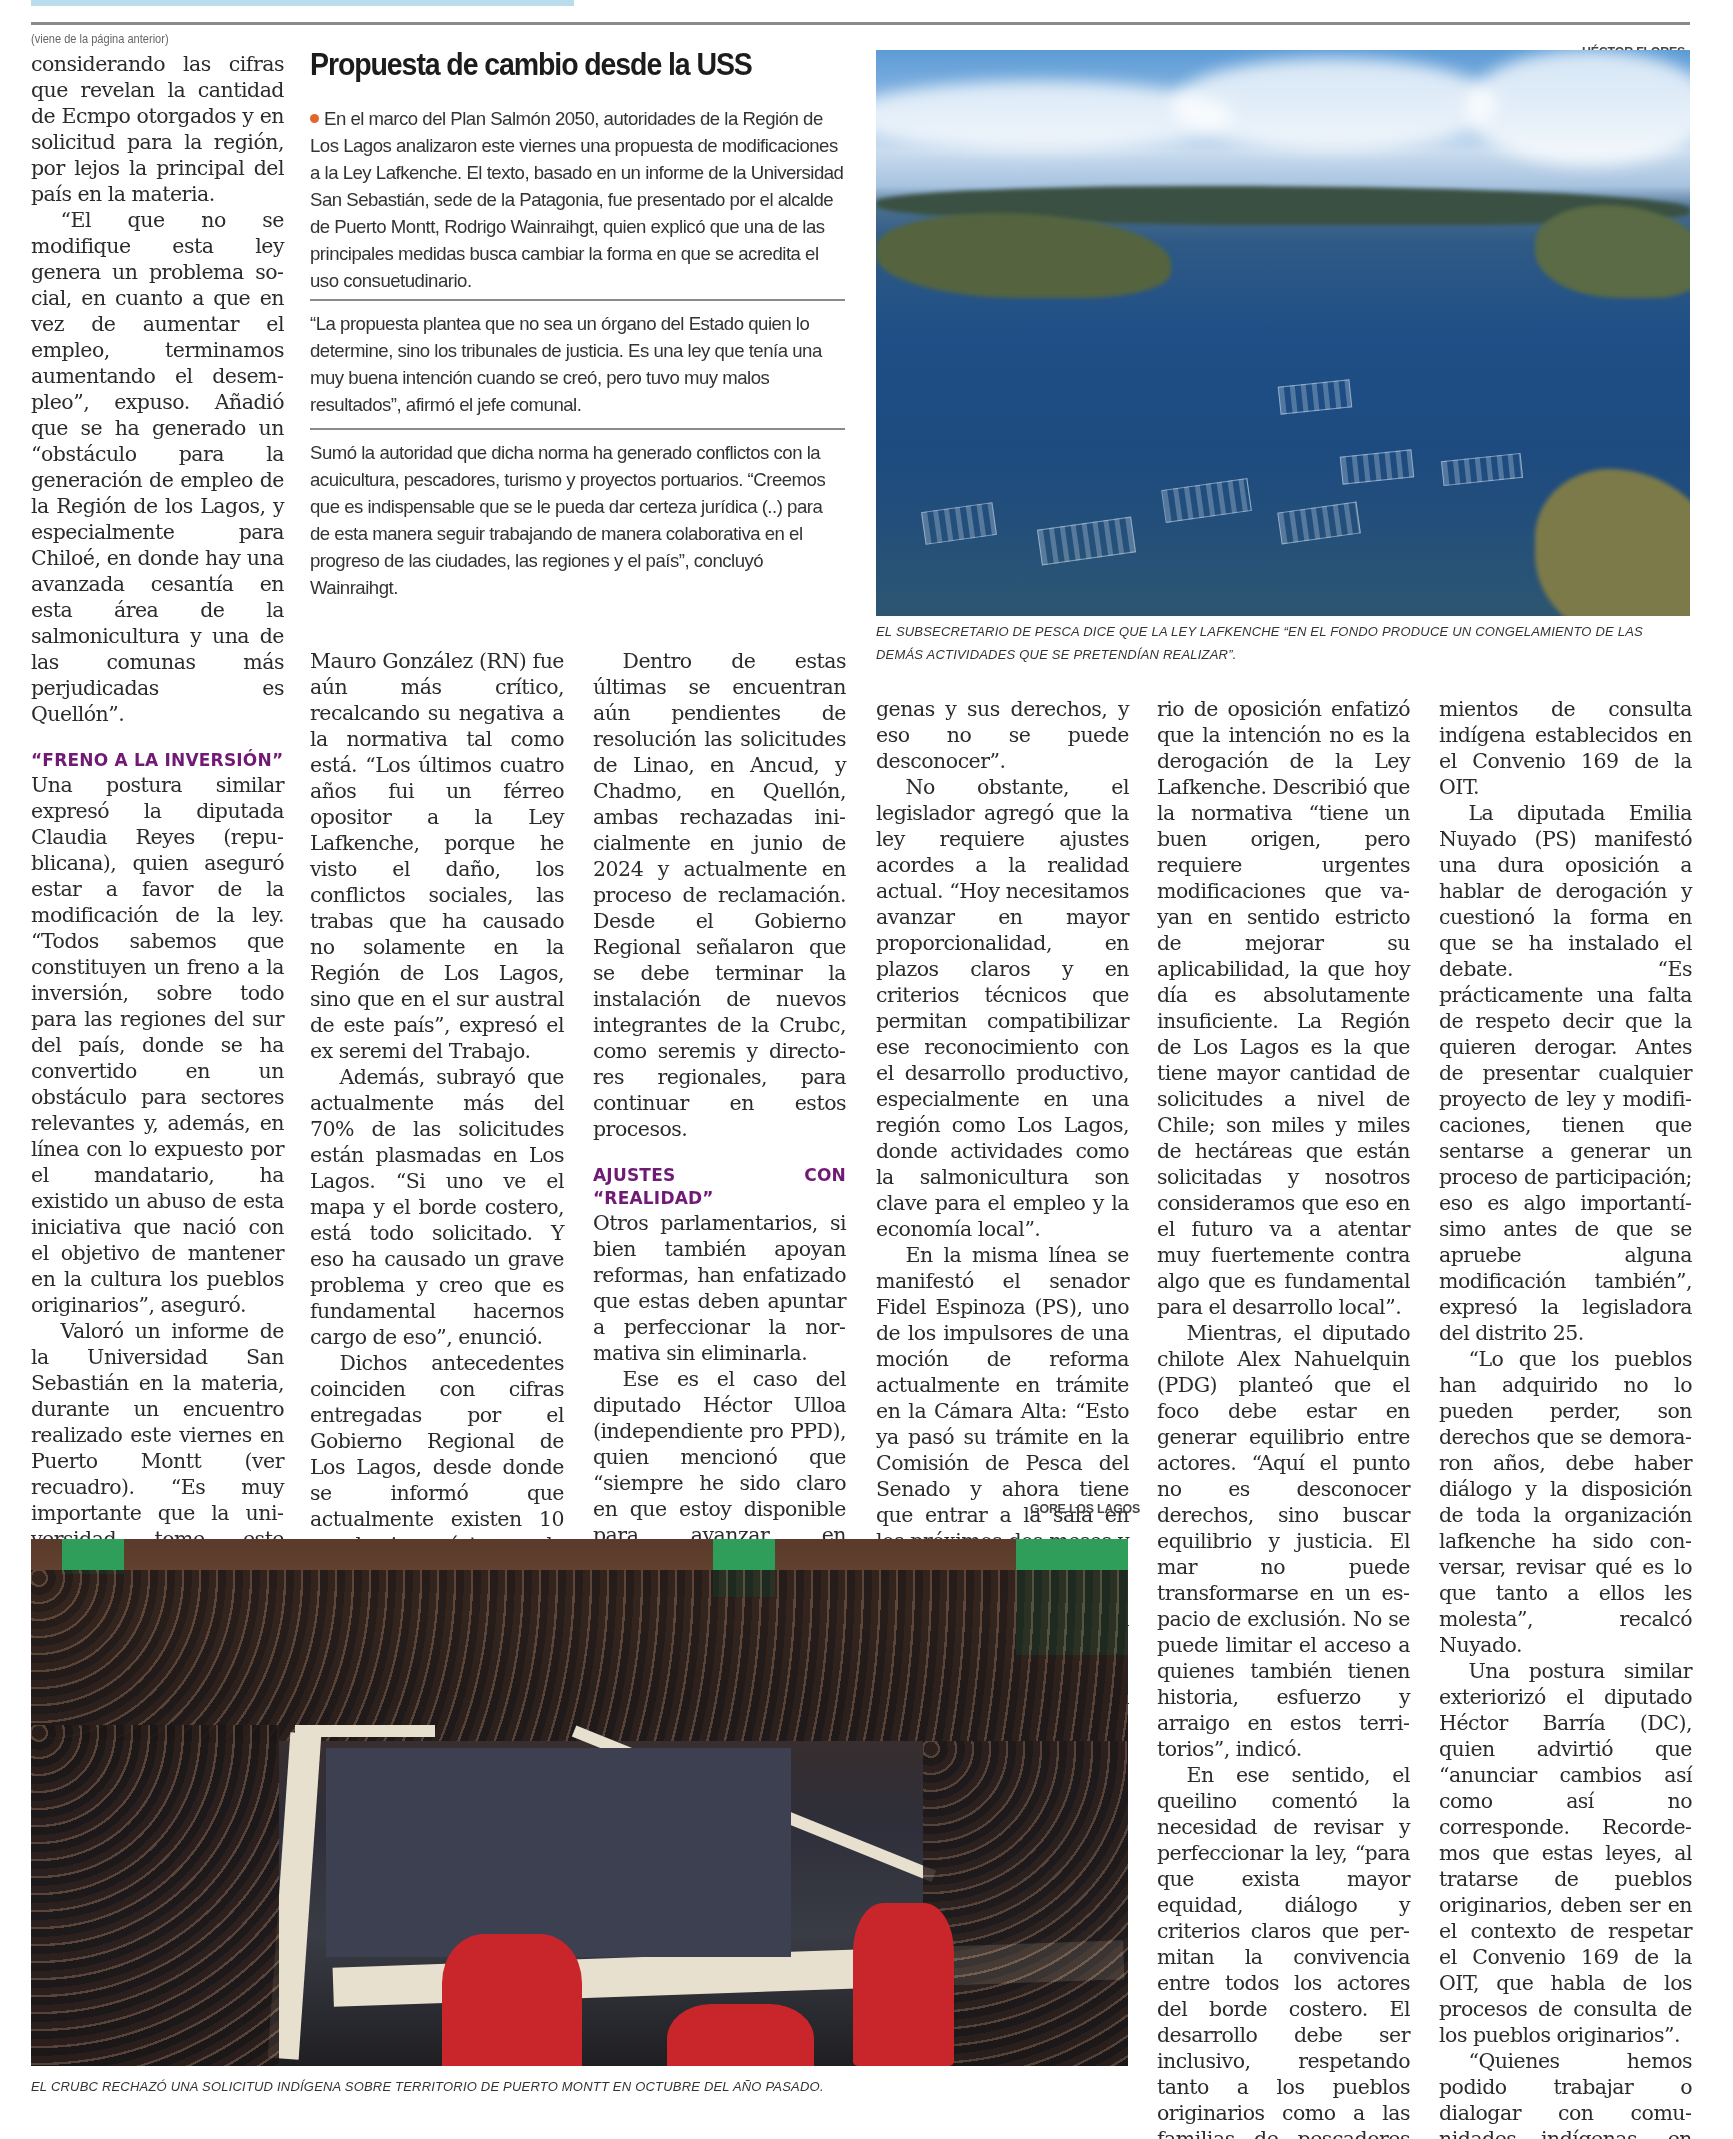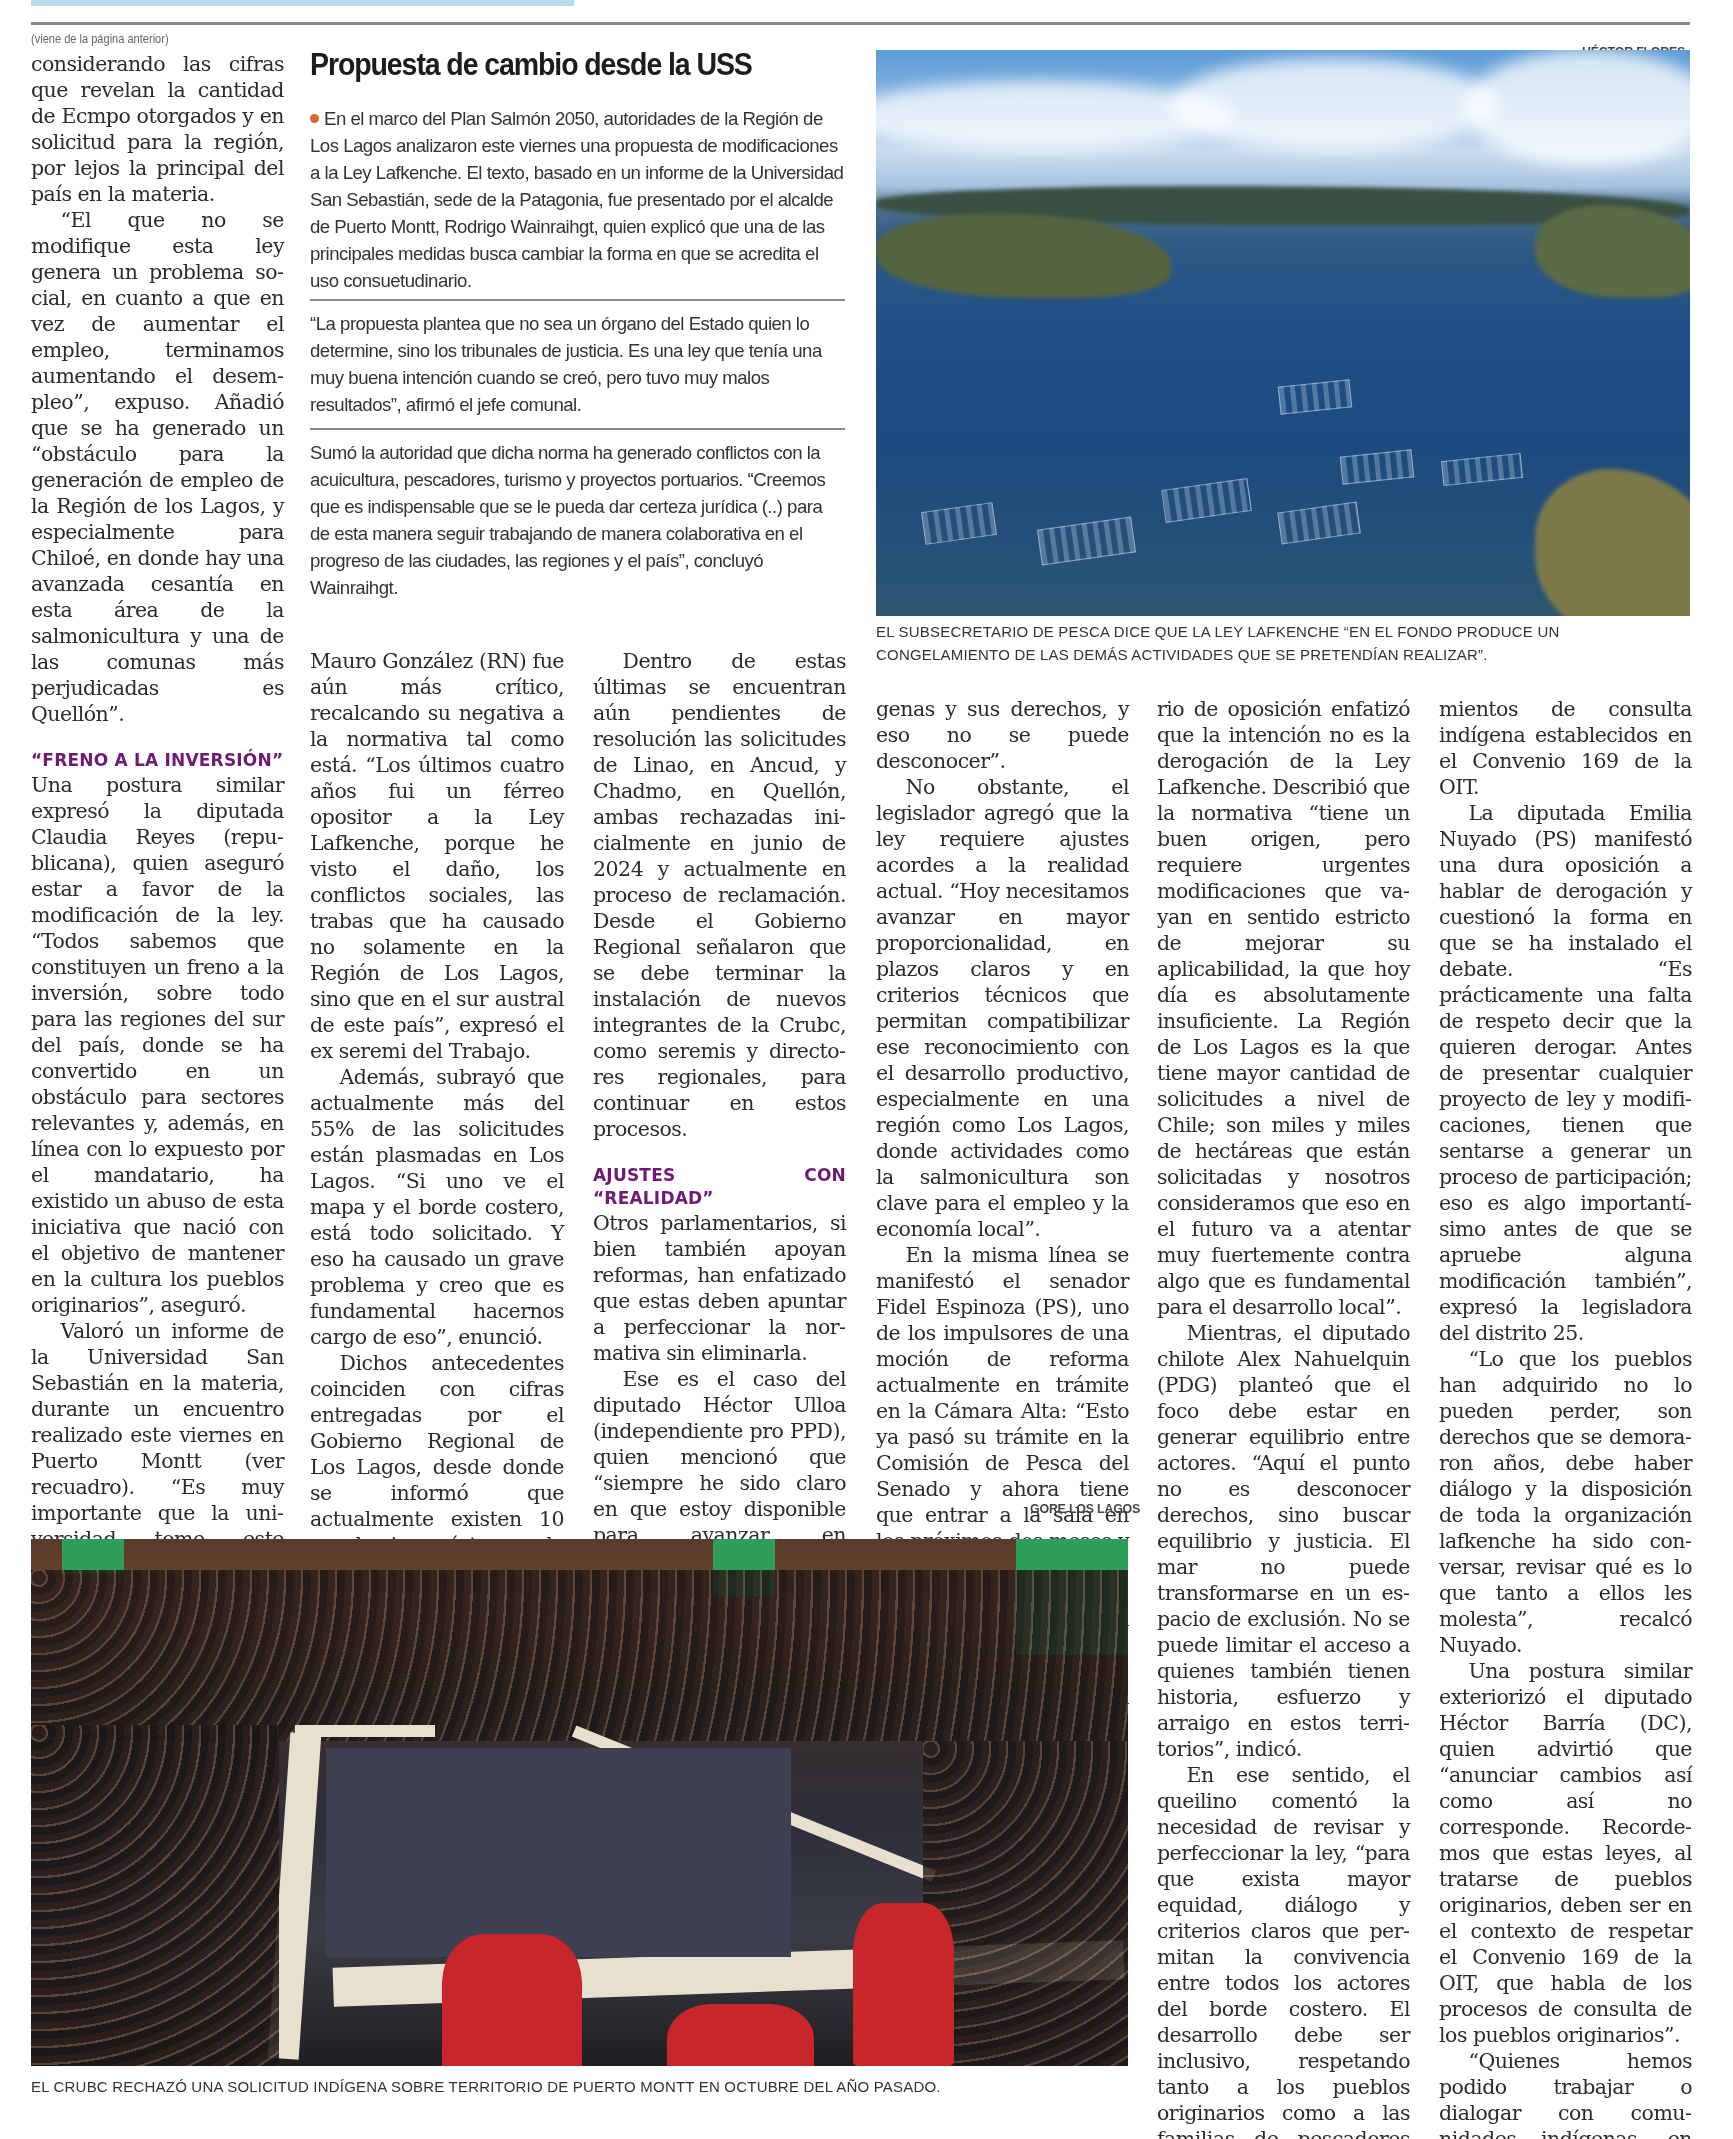--- a/index.html
+++ b/index.html
@@ -11,21 +11,21 @@
   .col{position:absolute;font-size:20.5px;line-height:26px;text-align:justify;hyphens:manual;color:#2b2b2b;letter-spacing:-0.5px;}
   .col p{margin:0;}
   .col p.ind{text-indent:29.5px;}
   .subhead{font-family:"DejaVu Sans","Liberation Sans",sans-serif;font-weight:bold;color:#701a75;font-size:17px;letter-spacing:0.2px;margin:22px 0 0 0 !important;line-height:23px;}
   .box-title{left:310px;top:47px;font-family:"Liberation Sans",sans-serif;font-weight:bold;font-size:31px;color:#1c1c1c;letter-spacing:-1.2px;transform:scaleX(.92);transform-origin:left;}
   .box-text{position:absolute;left:310px;width:535px;font-family:"Liberation Sans",sans-serif;font-size:18.6px;line-height:27px;color:#333;letter-spacing:-0.5px;}
   .box-text p{margin:0;}
   .bullet{display:inline-block;width:9.3px;height:9.3px;border-radius:50%;background:#e0662b;margin-right:4.7px;vertical-align:1.6px;}
   .box-rule{left:310px;width:535px;height:2.3px;background:#8a8a8a;}
   .credit{font-family:"Liberation Sans",sans-serif;font-size:12.4px;color:#444;font-weight:bold;letter-spacing:-0.2px;margin-top:12px;}
-  .caption{font-family:"Liberation Sans",sans-serif;font-size:15px;color:#333;letter-spacing:0.2px;line-height:23px;text-transform:uppercase;}
+  .caption{font-family:"Liberation Sans",sans-serif;font-size:13px;color:#333;letter-spacing:0.2px;line-height:23px;text-transform:uppercase;font-style:italic;}
   .photo-aerial{left:876px;top:50px;width:814px;height:566px;overflow:hidden;
     background:linear-gradient(180deg,#5d9bd6 0%,#8ab8e3 10%,#c9dcef 18%,#a8c3df 24%,#4a6f8e 28%,#2f5a86 34%,#1f4f86 50%,#1d4b80 70%,#244f7a 85%,#2d5670 100%);}
   .aerial-cloud{position:absolute;border-radius:50%;background:rgba(255,255,255,.75);filter:blur(7.8px);}
   .aerial-land{position:absolute;background:#4c5e3c;border-radius:40% 60% 30% 50%;filter:blur(2.3px);}
   .aerial-farm{position:absolute;border:1.6px solid rgba(190,210,230,.6);background:repeating-linear-gradient(90deg,rgba(180,200,220,.35) 0 4.7px,transparent 4.7px 11px);}
   .photo-meeting{left:31px;top:1539px;width:1097px;height:527px;overflow:hidden;
     background:linear-gradient(180deg,#5a3a2a 0%,#6b4a36 14%,#3b2e2a 30%,#2e2f3a 55%,#3a3c45 75%,#1f1f22 100%);}
   .table-band{position:absolute;background:#e8e0cf;}
   .crowd{position:absolute;background:repeating-radial-gradient(circle at 7.8px 7.8px,#2a1e1a 0 7px,#5c463a 7px 9.3px,#1b1616 9.3px 17px);opacity:.85;}
   .red-jacket{position:absolute;background:#c8262a;border-radius:30% 30% 4.7px 4.7px;}
@@ -74,21 +74,21 @@
   <div class="aerial-farm" style="left:287px;top:434px;width:85px;height:31px;transform:rotate(-8deg);"></div>
   <div class="aerial-farm" style="left:403px;top:457px;width:78px;height:29.5px;transform:rotate(-8deg);"></div>
   <div class="aerial-farm" style="left:403px;top:333px;width:70px;height:26px;transform:rotate(-6deg);"></div>
   <div class="aerial-farm" style="left:465px;top:403px;width:70px;height:26px;transform:rotate(-6deg);"></div>
   <div class="aerial-farm" style="left:566px;top:407px;width:78px;height:23px;transform:rotate(-6deg);"></div>
 </div>
 <div class="abs caption" style="left:876px;top:620px;width:814px;">EL SUBSECRETARIO DE PESCA DICE QUE LA LEY LAFKENCHE “EN EL FONDO PRODUCE UN CONGELAMIENTO DE LAS DEMÁS ACTIVIDADES QUE SE PRETENDÍAN REALIZAR”.</div>
 
 <div class="col" style="left:310px;top:648px;width:254px;">
   <p>Mauro González (RN) fue aún más crítico, recalcando su ne­gativa a la normativa tal como está. “Los últimos cuatro años fui un férreo opositor a la Ley Lafkenche, porque he visto el daño, los conflictos sociales, las trabas que ha causado no solamente en la Región de Los Lagos, sino que en el sur aus­tral de este país”, expresó el ex seremi del Trabajo.</p>
-  <p class="ind">Además, subrayó que ac­tualmente más del 55% de las solicitudes están plasmadas en Los Lagos. “Si uno ve el mapa y el borde costero, está todo soli­citado. Y eso ha causado un grave problema y creo que es fundamental hacernos cargo de eso”, enunció.</p>
+  <p class="ind">Además, subrayó que ac­tualmente más del 70% de las solicitudes están plasmadas en Los Lagos. “Si uno ve el mapa y el borde costero, está todo soli­citado. Y eso ha causado un grave problema y creo que es fundamental hacernos cargo de eso”, enunció.</p>
   <p class="ind">Dichos antecedentes coin­ciden con cifras entregadas por el Gobierno Regional de Los Lagos, desde donde se informó que actualmente existen 10 aprobaciones íntegras de Ecmpo en la Comisión Regio­nal de Uso del Borde Costero (Crubc), 2 aprobaciones por si­lencio positivo, 19 visadas con modificaciones y 7 rechazos.</p>
 </div>
 
 <div class="col" style="left:593px;top:648px;width:253px;">
   <p class="ind">Dentro de estas últimas se encuentran aún pendientes de resolución las solicitudes de Li­nao, en Ancud, y Chadmo, en Quellón, ambas rechazadas ini­cialmente en junio de 2024 y actualmente en proceso de re­clamación. Desde el Gobierno Regional señalaron que se de­be terminar la instalación de nuevos integrantes de la Crubc, como seremis y directo­res regionales, para continuar en estos procesos.</p>
   <p class="subhead">AJUSTES CON “REALIDAD”</p>
   <p>Otros parlamentarios, si bien también apoyan reformas, han enfatizado que estas deben apuntar a perfeccionar la nor­mativa sin eliminarla.</p>
   <p class="ind">Ese es el caso del diputado Héctor Ulloa (independiente pro PPD), quien mencionó que “siempre he sido claro en que estoy disponible para avanzar en modificaciones a la Ley Lafkenche, pero no en su dero­gación. Aquí hay un principio que es fundamental de res­guardar, que es el reconoci­miento a las comunidades indí-</p>
 </div>
 

